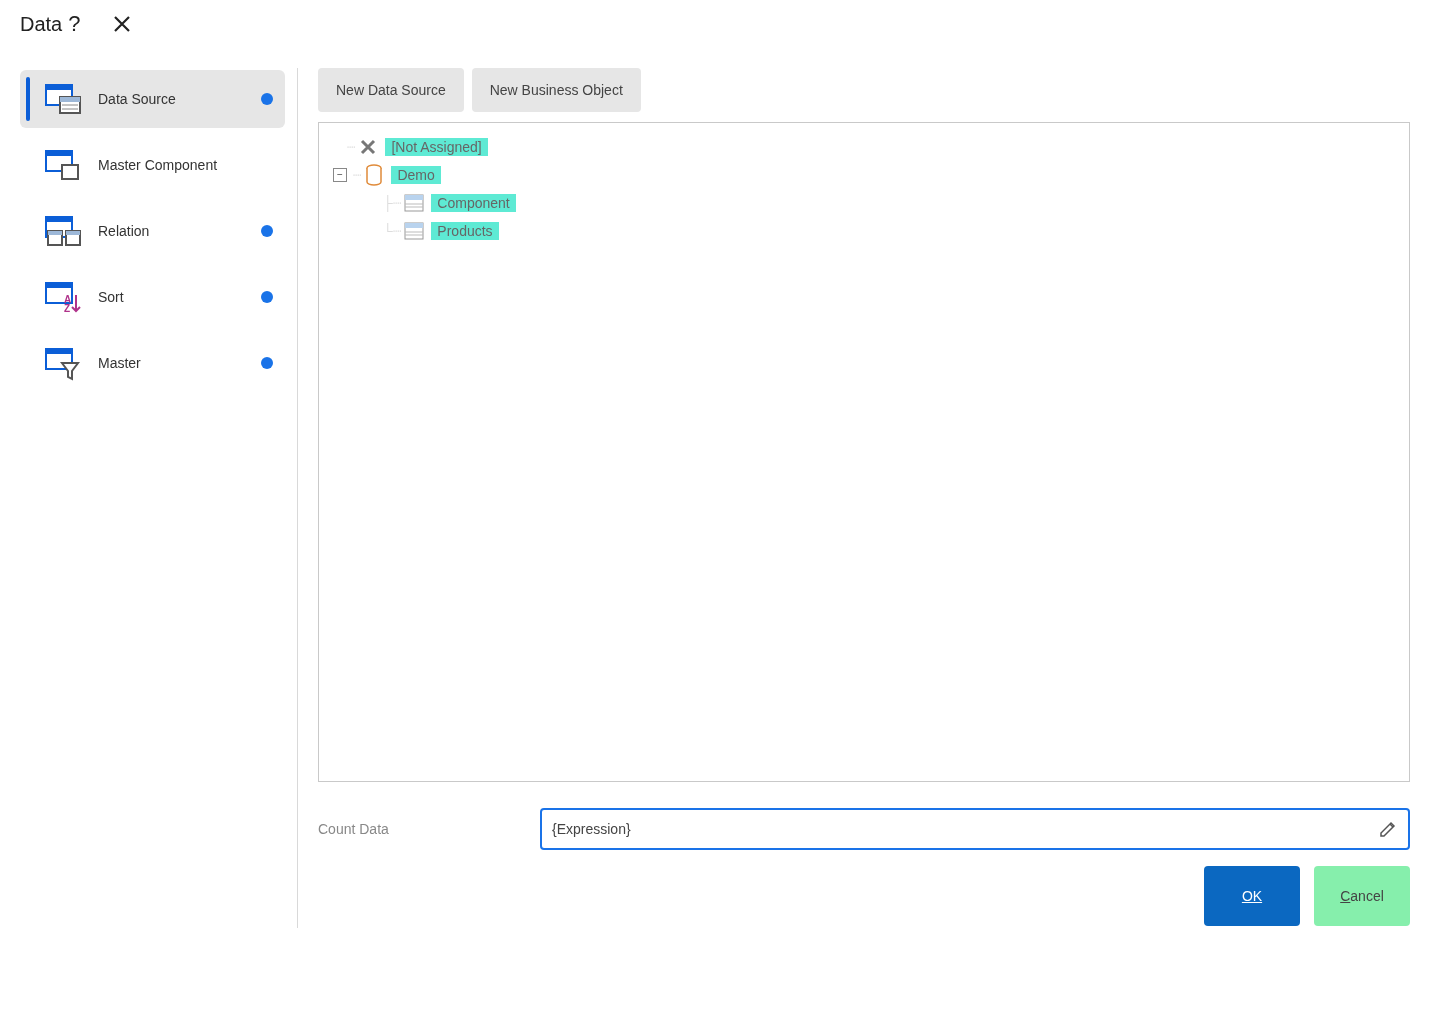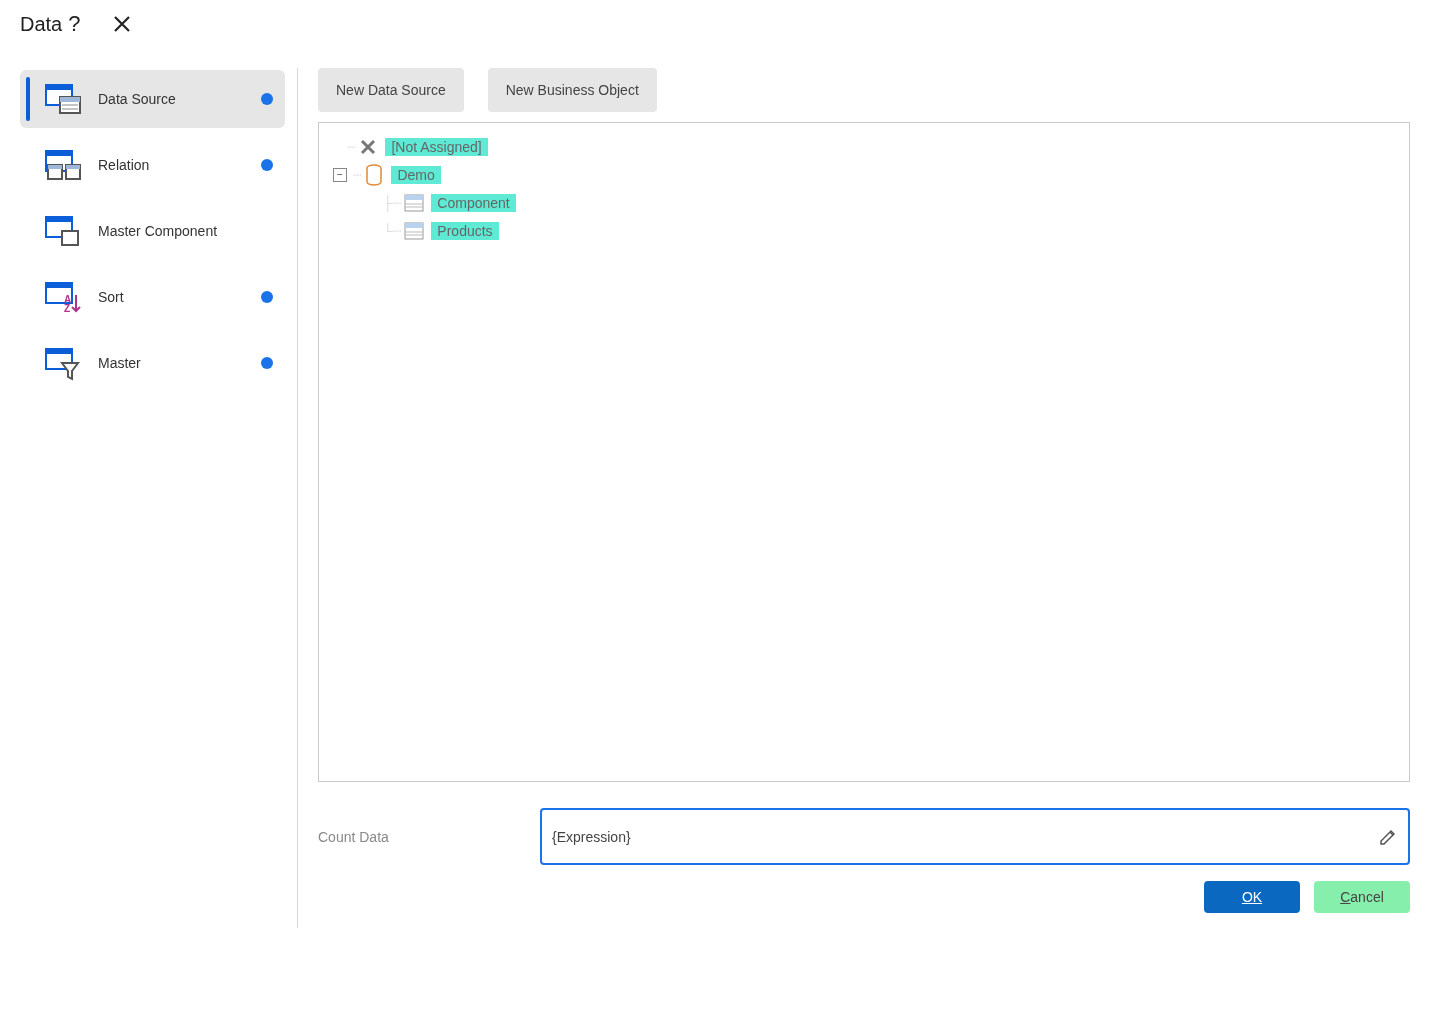--- a/index.html
+++ b/index.html
@@ -94,21 +94,21 @@
   height: 12px;
   background: #1a73e8;
   border-radius: 50%;
 }
 .main {
   flex: 1;
   padding-left: 20px;
 }
 .toolbar {
   display: flex;
-  gap: 24px;
+  gap: 8px;
   margin-bottom: 10px;
 }
 .tb-btn {
   background: #e6e6e6;
   border: none;
   border-radius: 4px;
   padding: 0 18px;
   height: 44px;
   font-size: 14px;
   color: #444;
@@ -169,21 +169,21 @@
   width: 222px;
   color: #888;
   font-size: 14px;
 }
 .expr-input-wrap {
   flex: 1;
   display: flex;
   align-items: center;
   border: 2px solid #1a73e8;
   border-radius: 4px;
-  height: 57px;
+  height: 42px;
   padding: 0 10px;
 }
 .expr-input {
   flex: 1;
   border: none;
   outline: none;
   font-size: 14px;
   color: #444;
 }
 .edit-icon {
@@ -195,21 +195,21 @@
   justify-content: center;
 }
 .footer {
   display: flex;
   justify-content: flex-end;
   gap: 14px;
   margin-top: 16px;
 }
 .btn {
   min-width: 96px;
-  height: 32px;
+  height: 60px;
   border-radius: 4px;
   border: none;
   font-size: 14px;
   cursor: pointer;
   padding: 0 20px;
 }
 .btn-primary {
   background: #0b68c1;
   color: #fff;
 }
@@ -255,40 +255,40 @@
         <div class="sidebar-label">Data Source</div>
         <div class="dot"></div>
       </div>
 
       <div class="sidebar-item">
 
         <div class="sidebar-icon">
           <svg width="40" height="36" viewBox="0 0 40 36">
             <rect x="2" y="4" width="26" height="20" fill="#fff" stroke="#0b5ed7" stroke-width="2"></rect>
             <rect x="2" y="4" width="26" height="5" fill="#0b5ed7"></rect>
+            <rect x="18" y="18" width="16" height="14" fill="#fff" stroke="#555" stroke-width="2"></rect>
+          </svg>
+        </div>
+        <div class="sidebar-label">Master Component</div>
+      </div>
+
+      <div class="sidebar-item">
+
+        <div class="sidebar-icon">
+          <svg width="40" height="36" viewBox="0 0 40 36">
+            <rect x="2" y="4" width="26" height="20" fill="#fff" stroke="#0b5ed7" stroke-width="2"></rect>
+            <rect x="2" y="4" width="26" height="5" fill="#0b5ed7"></rect>
             <rect x="4" y="18" width="14" height="14" fill="#fff" stroke="#555" stroke-width="2"></rect>
             <rect x="4" y="18" width="14" height="4" fill="#9db8d8"></rect>
             <rect x="22" y="18" width="14" height="14" fill="#fff" stroke="#555" stroke-width="2"></rect>
             <rect x="22" y="18" width="14" height="4" fill="#9db8d8"></rect>
           </svg>
         </div>
         <div class="sidebar-label">Relation</div>
         <div class="dot"></div>
-      </div>
-
-      <div class="sidebar-item">
-
-        <div class="sidebar-icon">
-          <svg width="40" height="36" viewBox="0 0 40 36">
-            <rect x="2" y="4" width="26" height="20" fill="#fff" stroke="#0b5ed7" stroke-width="2"></rect>
-            <rect x="2" y="4" width="26" height="5" fill="#0b5ed7"></rect>
-            <rect x="18" y="18" width="16" height="14" fill="#fff" stroke="#555" stroke-width="2"></rect>
-          </svg>
-        </div>
-        <div class="sidebar-label">Master Component</div>
       </div>
 
       <div class="sidebar-item">
 
         <div class="sidebar-icon">
           <svg width="40" height="36" viewBox="0 0 40 36">
             <rect x="2" y="4" width="26" height="20" fill="#fff" stroke="#0b5ed7" stroke-width="2"></rect>
             <rect x="2" y="4" width="26" height="5" fill="#0b5ed7"></rect>
             <text x="20" y="24" font-size="10" fill="#b0338b" font-weight="bold">A</text>
             <text x="20" y="33" font-size="10" fill="#b0338b" font-weight="bold">Z</text>

